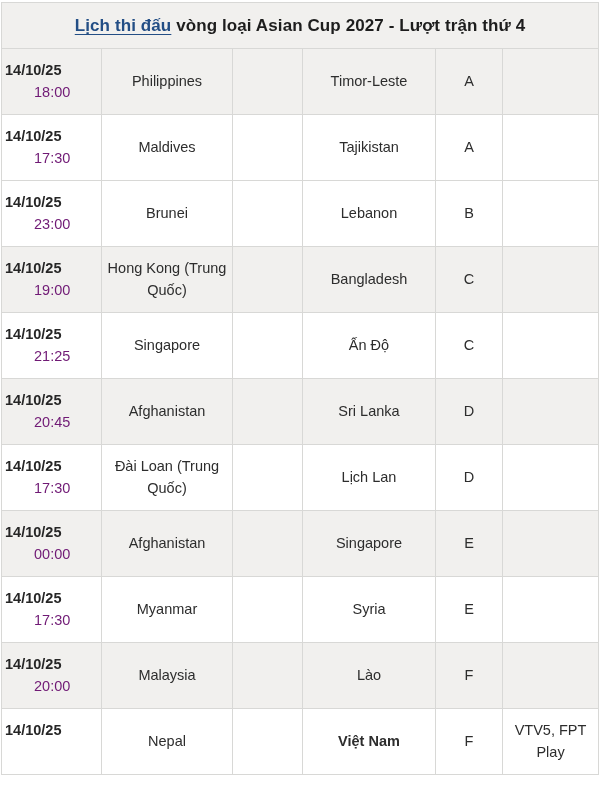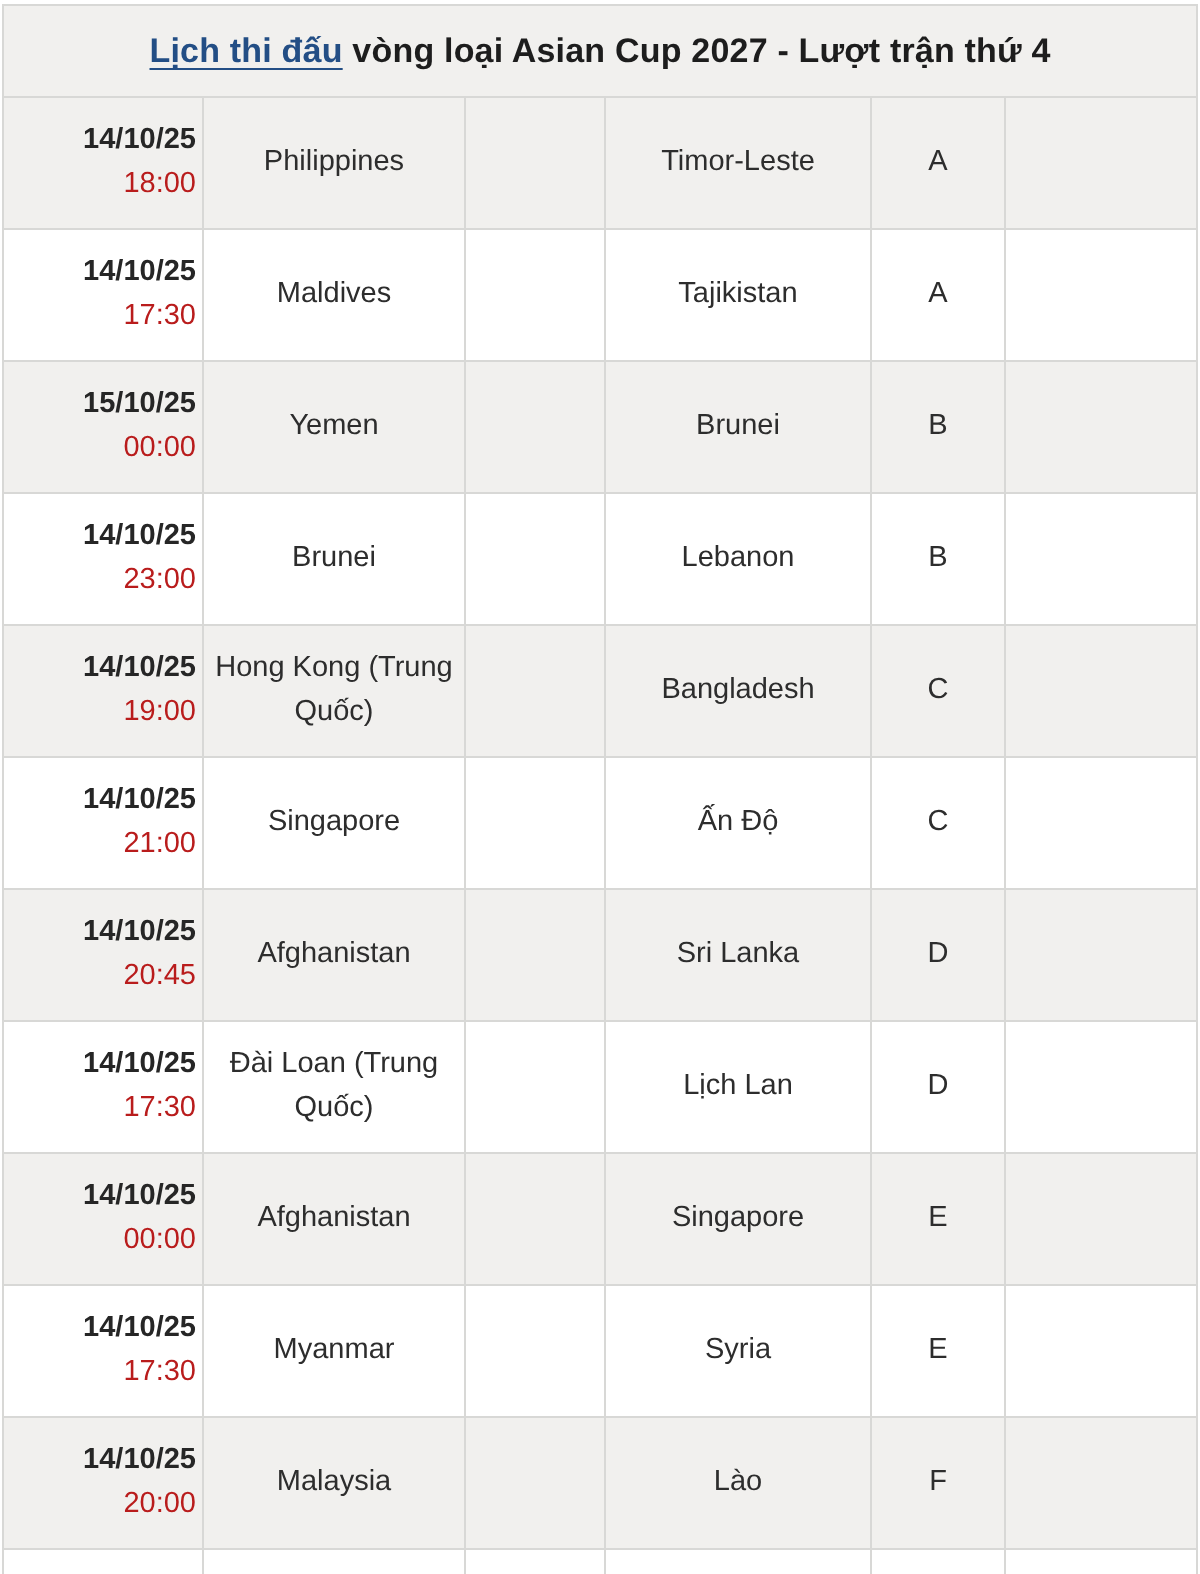--- a/index.html
+++ b/index.html
@@ -44,25 +44,25 @@
     cursor: pointer;
   }
   tr.match-row td { height: 61px; }
   tr.match-row.alt td { background: #f1f0ee; }
   .dt-wrap {
     box-sizing: border-box;
     height: 57px;
     display: flex;
     flex-direction: column;
     justify-content: space-between;
-    align-items: flex-end;
+    align-items: flex-start;
     padding: 7px 0 6px 0;
   }
   .match-date { font-weight: bold; color: #262626; }
-  .match-time { color: #b91c1c; }
+  .match-time { color: #701a75; margin-left: 29px; }
   .bold { font-weight: bold; color: #1f1f1f; }
 </style>
 </head>
 <body>
 
 <table class="schedule">
   <colgroup>
     <col style="width:100px">
     <col style="width:131px">
     <col style="width:70px">
@@ -95,33 +95,20 @@
         <div class="match-date">14/10/25</div>
         <div class="match-time">17:30</div>
       </div>
     </td>
     <td>Maldives</td>
     <td></td>
     <td>Tajikistan</td>
     <td>A</td>
     <td></td>
   </tr>
-      <tr class="match-row alt">
-    <td>
-      <div class="dt-wrap">
-        <div class="match-date">15/10/25</div>
-        <div class="match-time">00:00</div>
-      </div>
-    </td>
-    <td>Yemen</td>
-    <td></td>
-    <td>Brunei</td>
-    <td>B</td>
-    <td></td>
-  </tr>
       <tr class="match-row">
     <td>
       <div class="dt-wrap">
         <div class="match-date">14/10/25</div>
         <div class="match-time">23:00</div>
       </div>
     </td>
     <td>Brunei</td>
     <td></td>
     <td>Lebanon</td>
@@ -138,21 +125,21 @@
     <td>Hong Kong (Trung Quốc)</td>
     <td></td>
     <td>Bangladesh</td>
     <td>C</td>
     <td></td>
   </tr>
       <tr class="match-row">
     <td>
       <div class="dt-wrap">
         <div class="match-date">14/10/25</div>
-        <div class="match-time">21:00</div>
+        <div class="match-time">21:25</div>
       </div>
     </td>
     <td>Singapore</td>
     <td></td>
     <td>Ấn Độ</td>
     <td>C</td>
     <td></td>
   </tr>
       <tr class="match-row alt">
     <td>

